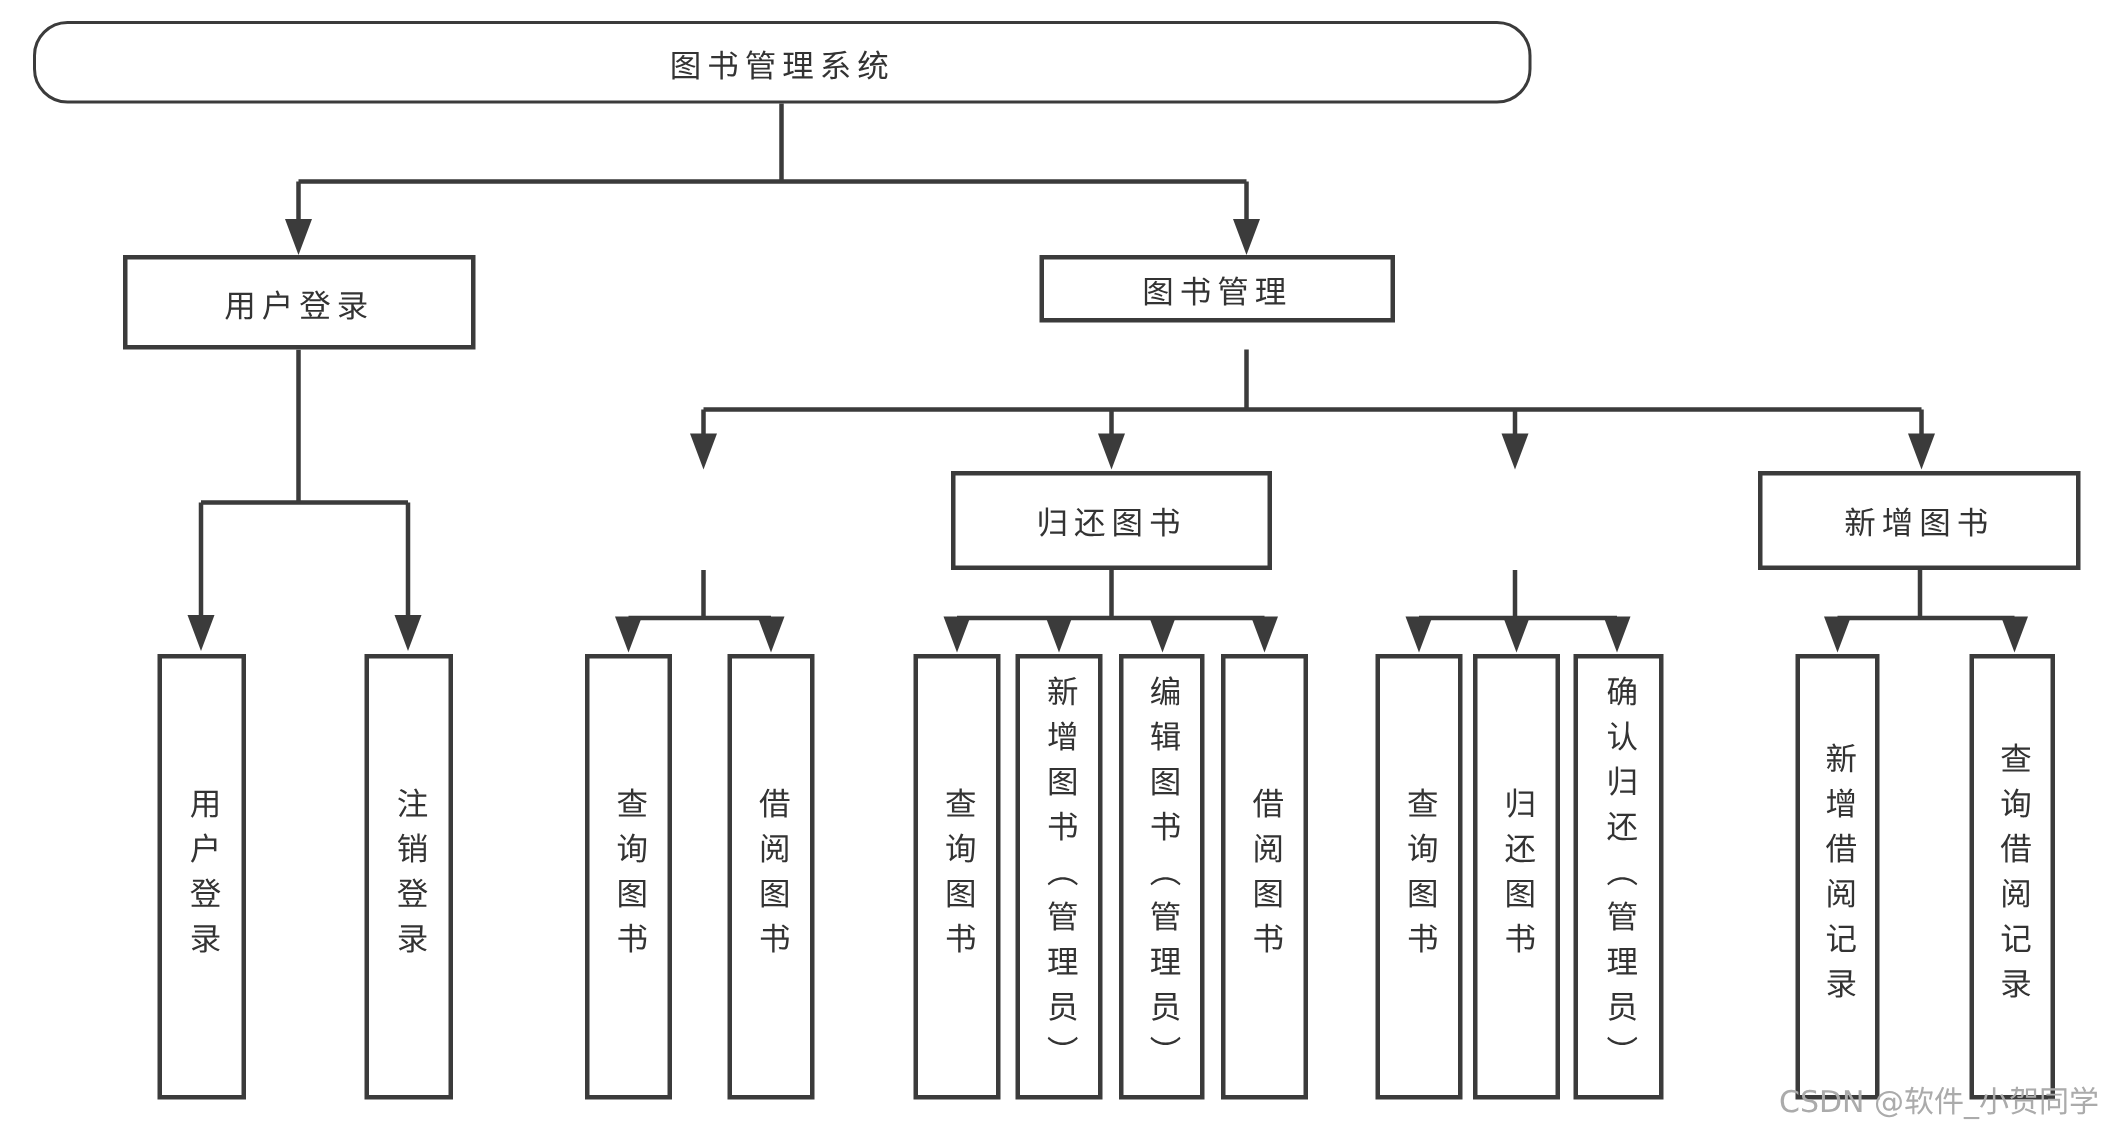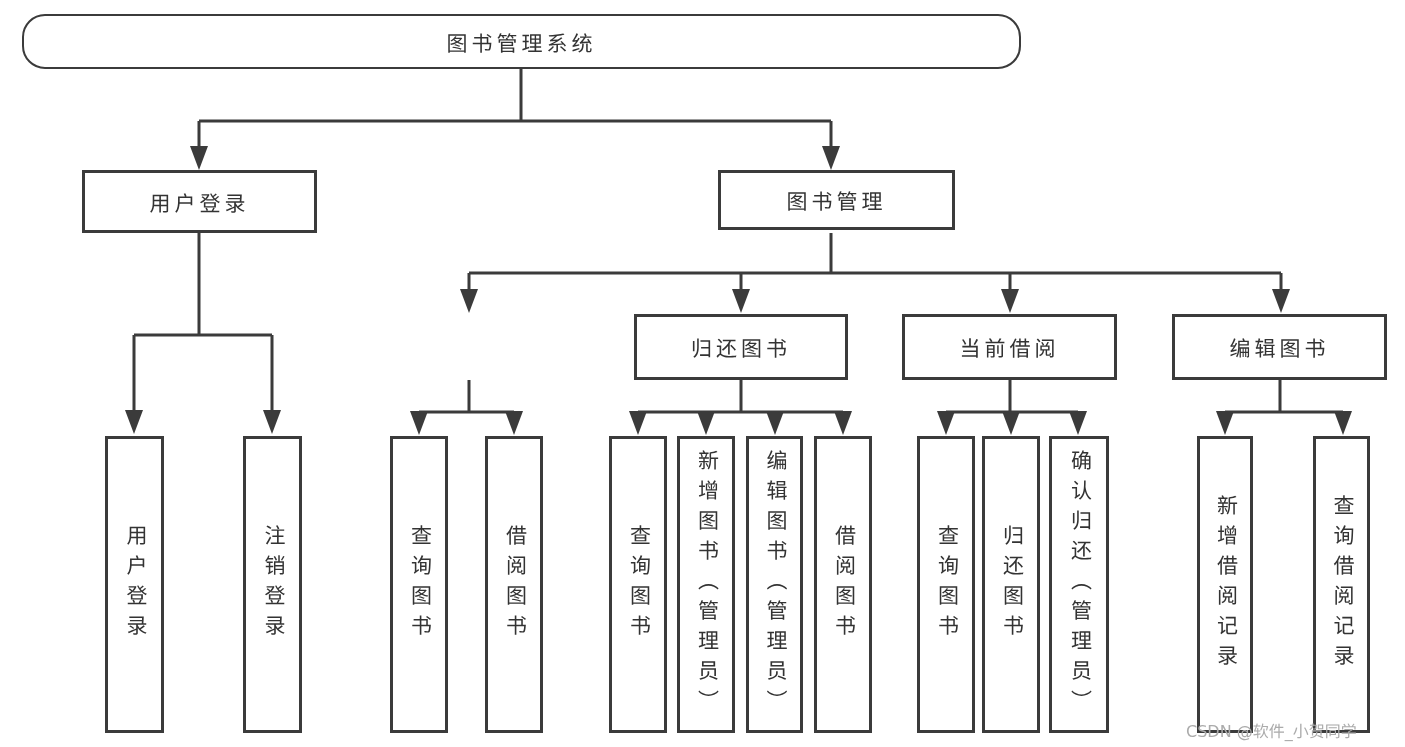--- a/index.html
+++ b/index.html
@@ -24,21 +24,21 @@
     display:flex;align-items:center;justify-content:center;
   }
   .box.root{border-width:2px;border-radius:23px;}
   .hlabel{font-size:21px;letter-spacing:4px;white-space:nowrap;}
   .vlabel{
     writing-mode:vertical-rl;text-orientation:mixed;
     font-size:21px;letter-spacing:9px;line-height:1;white-space:nowrap;
   }
   .watermark{
     position:absolute;top:718px;left:1186px;z-index:3;
-    font-size:16px;color:var(--watermark);white-space:nowrap;
+    font-size:20px;color:var(--watermark);white-space:nowrap;
   }
 </style>
 </head>
 <body>
 
 <div class="stage">
 
   <svg class="wires" viewBox="0 0 1405 747" aria-hidden="true">
 
     <path d="
@@ -76,32 +76,29 @@
     </g>
   </svg>
 
   <div class="box root" style="left:22px;top:14px;width:999px;height:55px">
     <span class="hlabel">图书管理系统</span>
   </div>
 
   <div class="box" style="left:82px;top:170px;width:235px;height:63px">
     <span class="hlabel">用户登录</span>
   </div>
-  <div class="box" style="left:718px;top:170px;width:237px;height:60px">
+  <div class="box" style="left:693px;top:170px;width:237px;height:45px">
     <span class="hlabel">图书管理</span>
   </div>
 
   <div class="box" style="left:634px;top:314px;width:214px;height:66px">
     <span class="hlabel">归还图书</span>
   </div>
-  <div class="box" style="left:902px;top:314px;width:215px;height:66px">
-    <span class="hlabel">当前借阅</span>
-  </div>
   <div class="box" style="left:1172px;top:314px;width:215px;height:66px">
-    <span class="hlabel">编辑图书</span>
+    <span class="hlabel">新增图书</span>
   </div>
 
   <div class="box" style="left:105px;top:436px;width:59px;height:297px">
     <span class="vlabel">用户登录</span>
   </div>
   <div class="box" style="left:243px;top:436px;width:59px;height:297px">
     <span class="vlabel">注销登录</span>
   </div>
 
   <div class="box" style="left:390px;top:436px;width:58px;height:297px">

